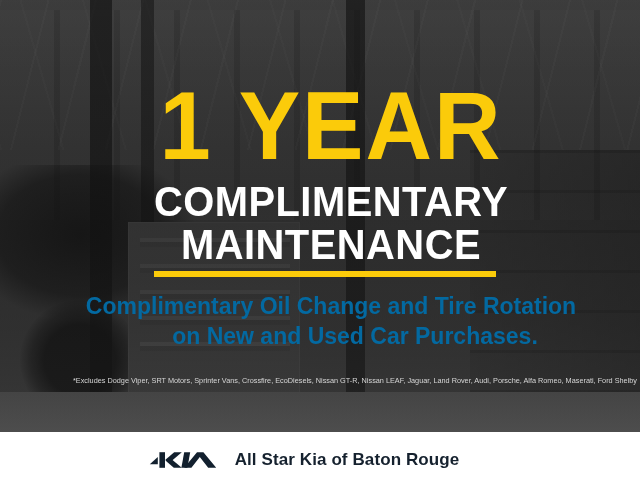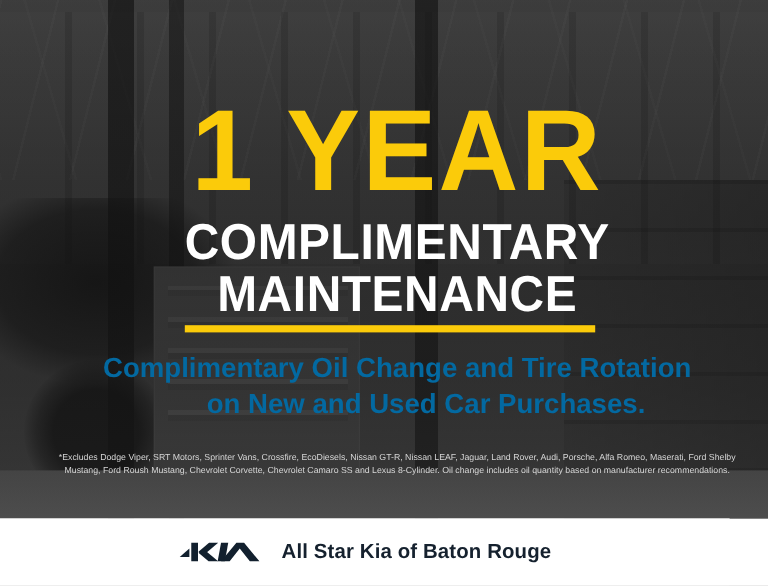--- a/index.html
+++ b/index.html
@@ -158,21 +158,21 @@
   .tagline-2 { top: 322px; margin-left: 48px; }
 
   .disclaimer {
     position: absolute;
     left: 14px; right: 14px;
     top: 375px;
     color: #d6d6d6;
     font-size: 7.3px;
     line-height: 1.55;
   }
-  .disclaimer div { white-space: nowrap; }
+  .disclaimer div { white-space: nowrap; text-align: right; }
 
   
   .footer {
     position: absolute;
     left: 0;
     top: 432px;
     width: 608px;
     height: 56px;
     background: #ffffff;
     display: flex;
@@ -217,21 +217,20 @@
     <div class="subhead subhead-2">MAINTENANCE</div>
 
     <div class="rule"></div>
 
     <div class="tagline tagline-1">Complimentary Oil Change and Tire Rotation</div>
 
     <div class="tagline tagline-2">on New and Used Car Purchases.</div>
 
     <div class="disclaimer">
       <div>*Excludes Dodge Viper, SRT Motors, Sprinter Vans, Crossfire, EcoDiesels, Nissan GT-R, Nissan LEAF, Jaguar, Land Rover, Audi, Porsche, Alfa Romeo, Maserati, Ford Shelby</div>
-      <div>Mustang, Ford Roush Mustang, Chevrolet Corvette, Chevrolet Camaro SS and Lexus 8-Cylinder. Oil change includes oil quantity based on manufacturer recommendations.</div>
     </div>
 
   </div>
 
   <div class="footer">
     <span>
       <svg class="kia-logo" width="68" height="22" viewBox="0 0 170 55" aria-hidden="true">
         <g fill="#12202E">
 
           <path d="M2 38 L22 20 L22 38 Z"></path>

